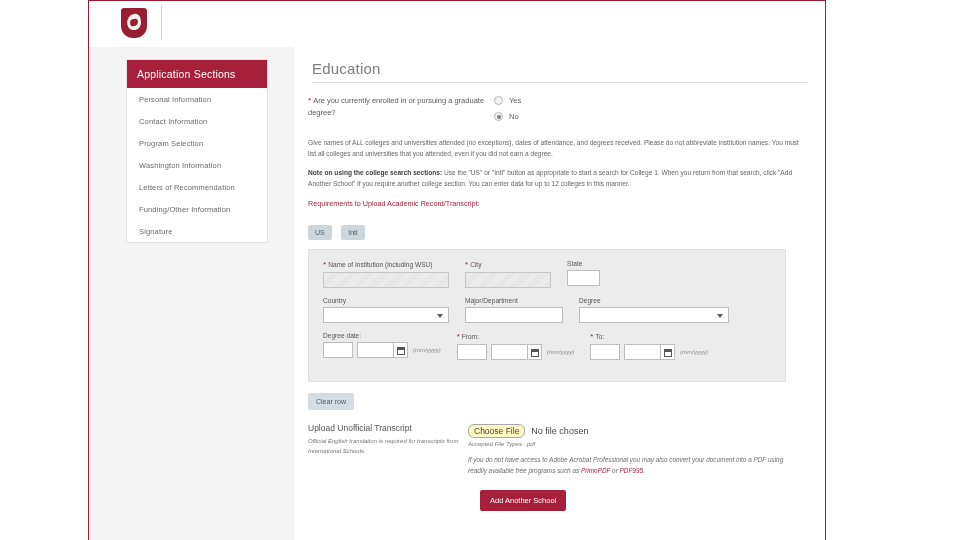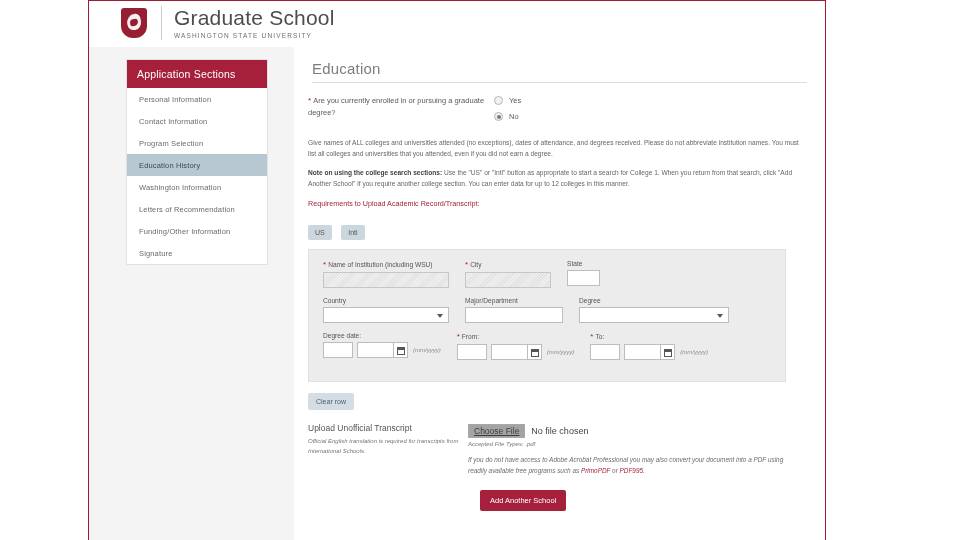--- a/index.html
+++ b/index.html
@@ -353,26 +353,25 @@
     font-style: italic;
   }
   .upload-right { flex: 1 1 auto; padding-top: 1px; }
   .file-row {
     display: flex;
     align-items: center;
     margin-bottom: 3px;
   }
   .choose-file {
     border: 1px solid #a8a8a8;
-    background: #a3a3a3;
+    background: #fef9c3;
     font-size: 8.5px;
     color: #3c3c3c;
     padding: 1px 5px;
-    border-radius: 0;
-    text-decoration: underline;
+    border-radius: 6px;
   }
   .file-status {
     font-size: 9px;
     color: #444444;
     margin-left: 6px;
   }
   .file-types {
     font-size: 6px;
     color: #777777;
     font-style: italic;
@@ -408,36 +407,31 @@
 <div class="slide-frame">
 
   <div class="masthead">
     <div class="masthead-inner">
       <div class="wsu-shield">
         <div class="shield-body">
             <div class="coug"></div>
           </div>
       </div>
       <div class="brand-divider"></div>
-      <div class="brand-text">
-        <div class="brand-title">Graduate School</div>
-        <div class="brand-sub">Washington State University</div>
-      </div>
     </div>
   </div>
 
   <div class="page-body">
 
     <div class="sidebar-col">
       <div class="sidebar">
         <div class="sidebar-header">Application Sections</div>
         <div class="sidebar-item">Personal Information</div>
         <div class="sidebar-item">Contact Information</div>
         <div class="sidebar-item">Program Selection</div>
-        <div class="sidebar-item active">Education History</div>
         <div class="sidebar-item">Washington Information</div>
         <div class="sidebar-item">Letters of Recommendation</div>
         <div class="sidebar-item">Funding/Other Information</div>
         <div class="sidebar-item">Signature</div>
       </div>
     </div>
 
     <div class="content-col">
 
       <div class="section-title">Education</div>

